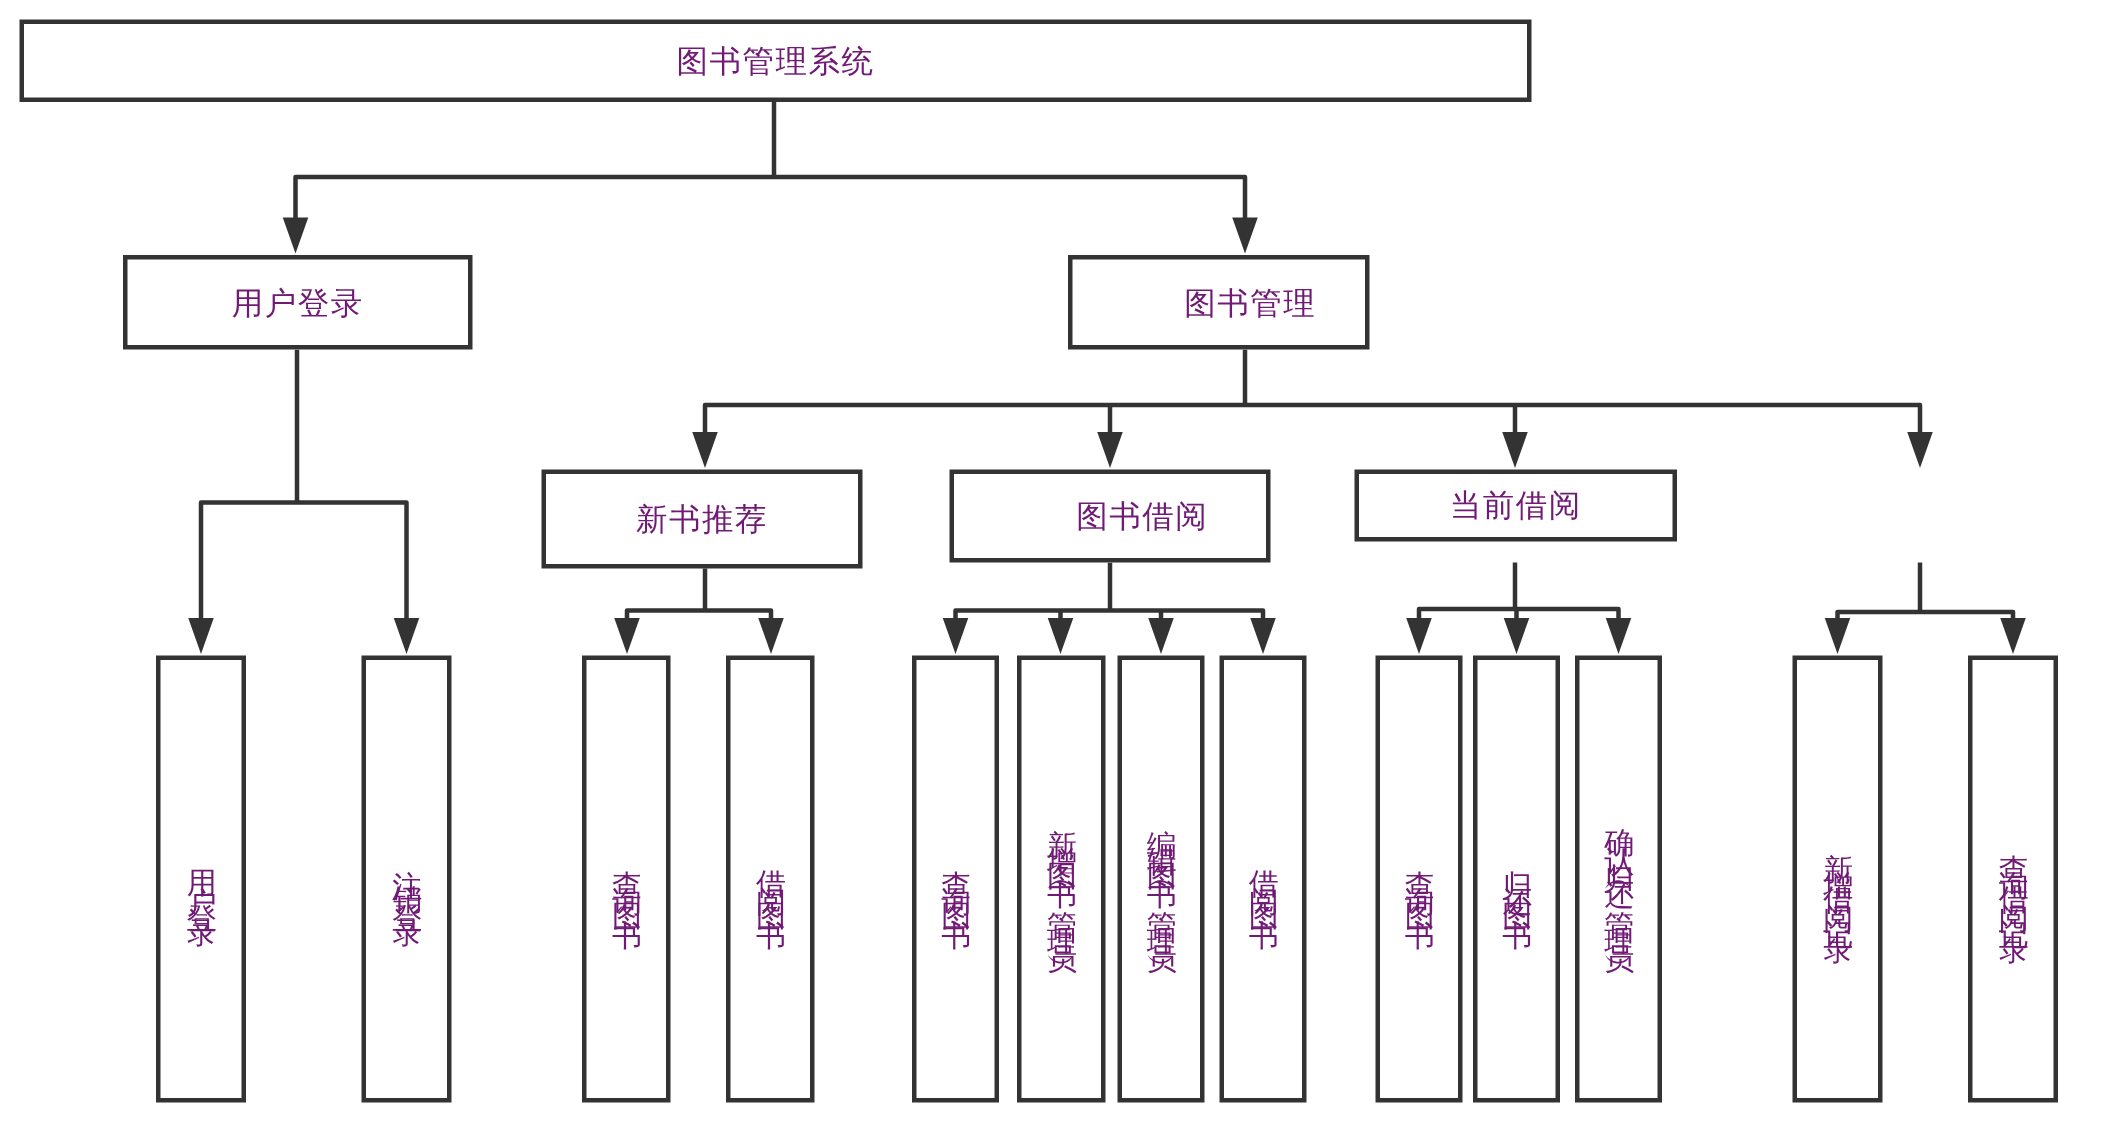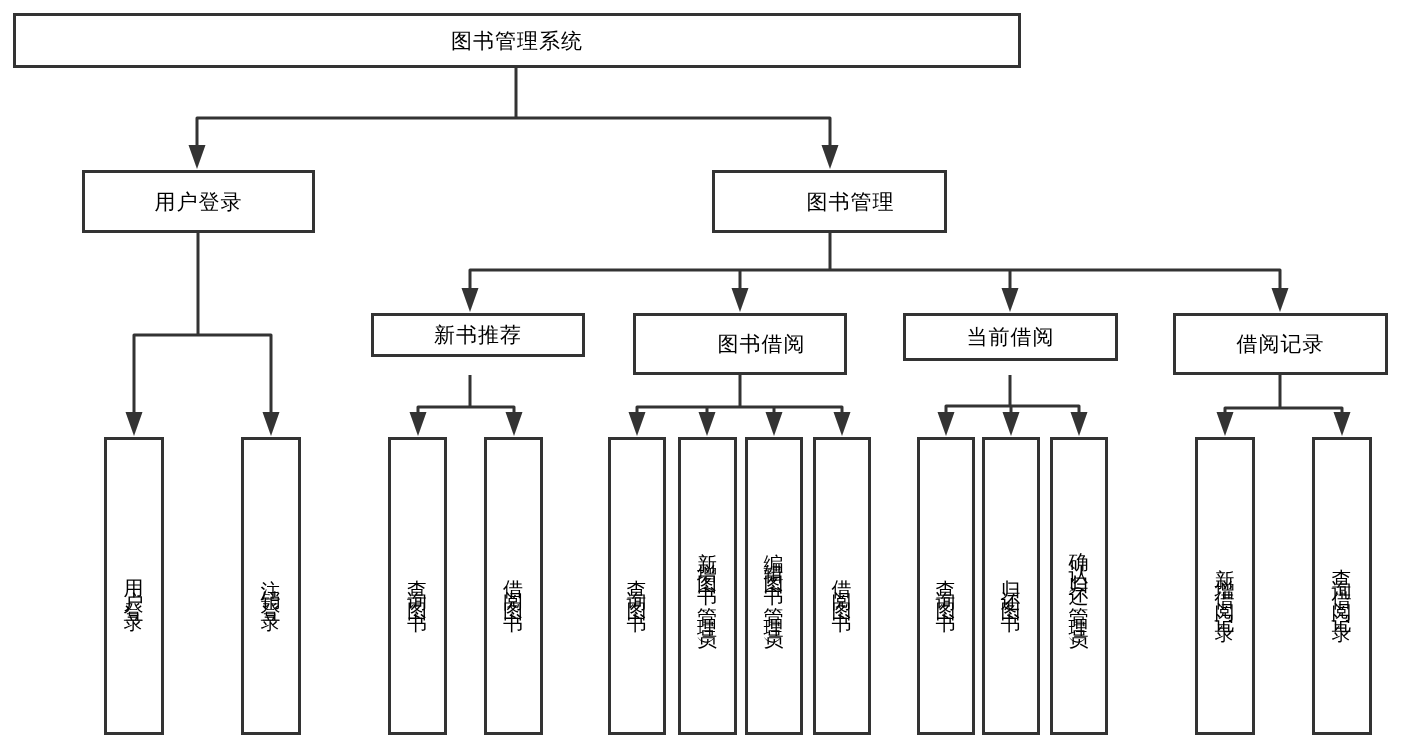--- a/index.html
+++ b/index.html
@@ -18,21 +18,21 @@
     z-index: 1;
   }
   .box {
     position: absolute;
     box-sizing: border-box;
     border: 3px solid #333333;
     background: #ffffff;
     display: flex;
     align-items: center;
     justify-content: center;
-    color: #000000;
+    color: #701a75;
     z-index: 2;
   }
   .hbox span {
     font-size: 21px;
     letter-spacing: 1px;
     white-space: nowrap;
   }
   .vbox span {
     writing-mode: vertical-rl;
     text-orientation: mixed;
@@ -105,35 +105,32 @@
     <polygon points="1333.5,412 1350.5,412 1342,436" fill="#333333" stroke="none"></polygon>
   </svg>
 
   <div class="box hbox" style="left:13px; top:13px; width:1008px; height:55px;">
     <span>图书管理系统</span>
   </div>
 
   <div class="box hbox" style="left:82px; top:170px; width:233px; height:63px;">
     <span>用户登录</span>
   </div>
-  <div class="box hbox" style="left:712px; top:170px; width:235px; height:63px;padding-left:42px;">
+  <div class="box hbox" style="left:712px; top:170px; width:201px; height:63px;padding-left:42px;">
     <span>图书管理</span>
   </div>
 
-  <div class="box hbox" style="left:371px; top:313px; width:214px; height:44px;">
+  <div class="box hbox" style="left:361px; top:313px; width:214px; height:66px;">
     <span>新书推荐</span>
   </div>
   <div class="box hbox" style="left:633px; top:313px; width:214px; height:62px;padding-left:43px;">
     <span>图书借阅</span>
   </div>
   <div class="box hbox" style="left:903px; top:313px; width:215px; height:48px;">
     <span>当前借阅</span>
-  </div>
-  <div class="box hbox" style="left:1173px; top:313px; width:215px; height:62px;">
-    <span>借阅记录</span>
   </div>
 
   <div class="box vbox" style="left:104px; top:437px; width:60px; height:298px;">
     <span>用户登录</span>
   </div>
   <div class="box vbox" style="left:241px; top:437px; width:60px; height:298px;">
     <span>注销登录</span>
   </div>
 
   <div class="box vbox" style="left:388px; top:437px; width:59px; height:298px;">

